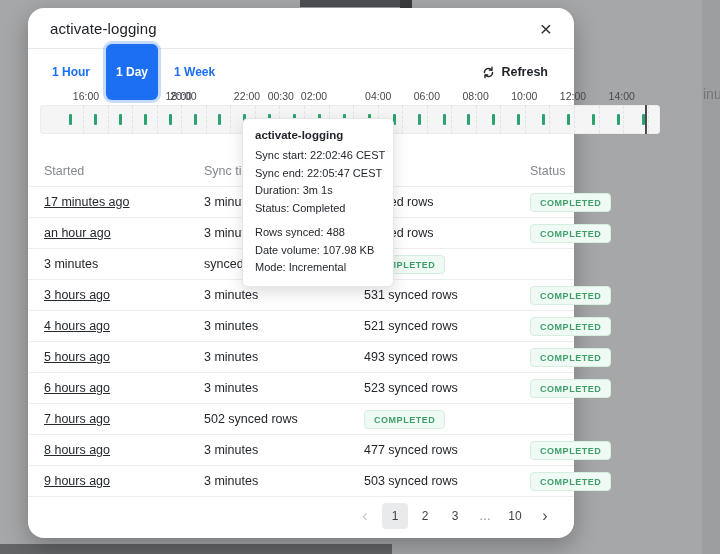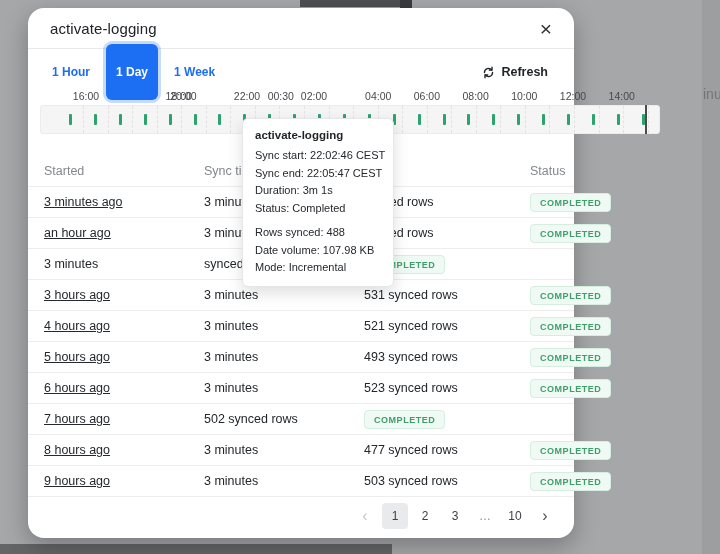--- a/index.html
+++ b/index.html
@@ -224,21 +224,21 @@
 
   <div class="table">
     <div class="t-row t-head">
       <div>Started</div>
       <div>Sync time</div>
       <div></div>
       <div>Status</div>
     </div>
     <div id="tableBody">
         <div class="t-row">
-          <div><a class="started-link">3 minutes ago</a></div>
+          <div><a class="started-link">17 minutes ago</a></div>
           <div>3 minutes</div>
           <div>synced rows</div>
           <div><span class="badge">COMPLETED</span></div>
         </div>
         <div class="t-row">
           <div><a class="started-link">an hour ago</a></div>
           <div>3 minutes</div>
           <div>synced rows</div>
           <div><span class="badge">COMPLETED</span></div>
         </div>

